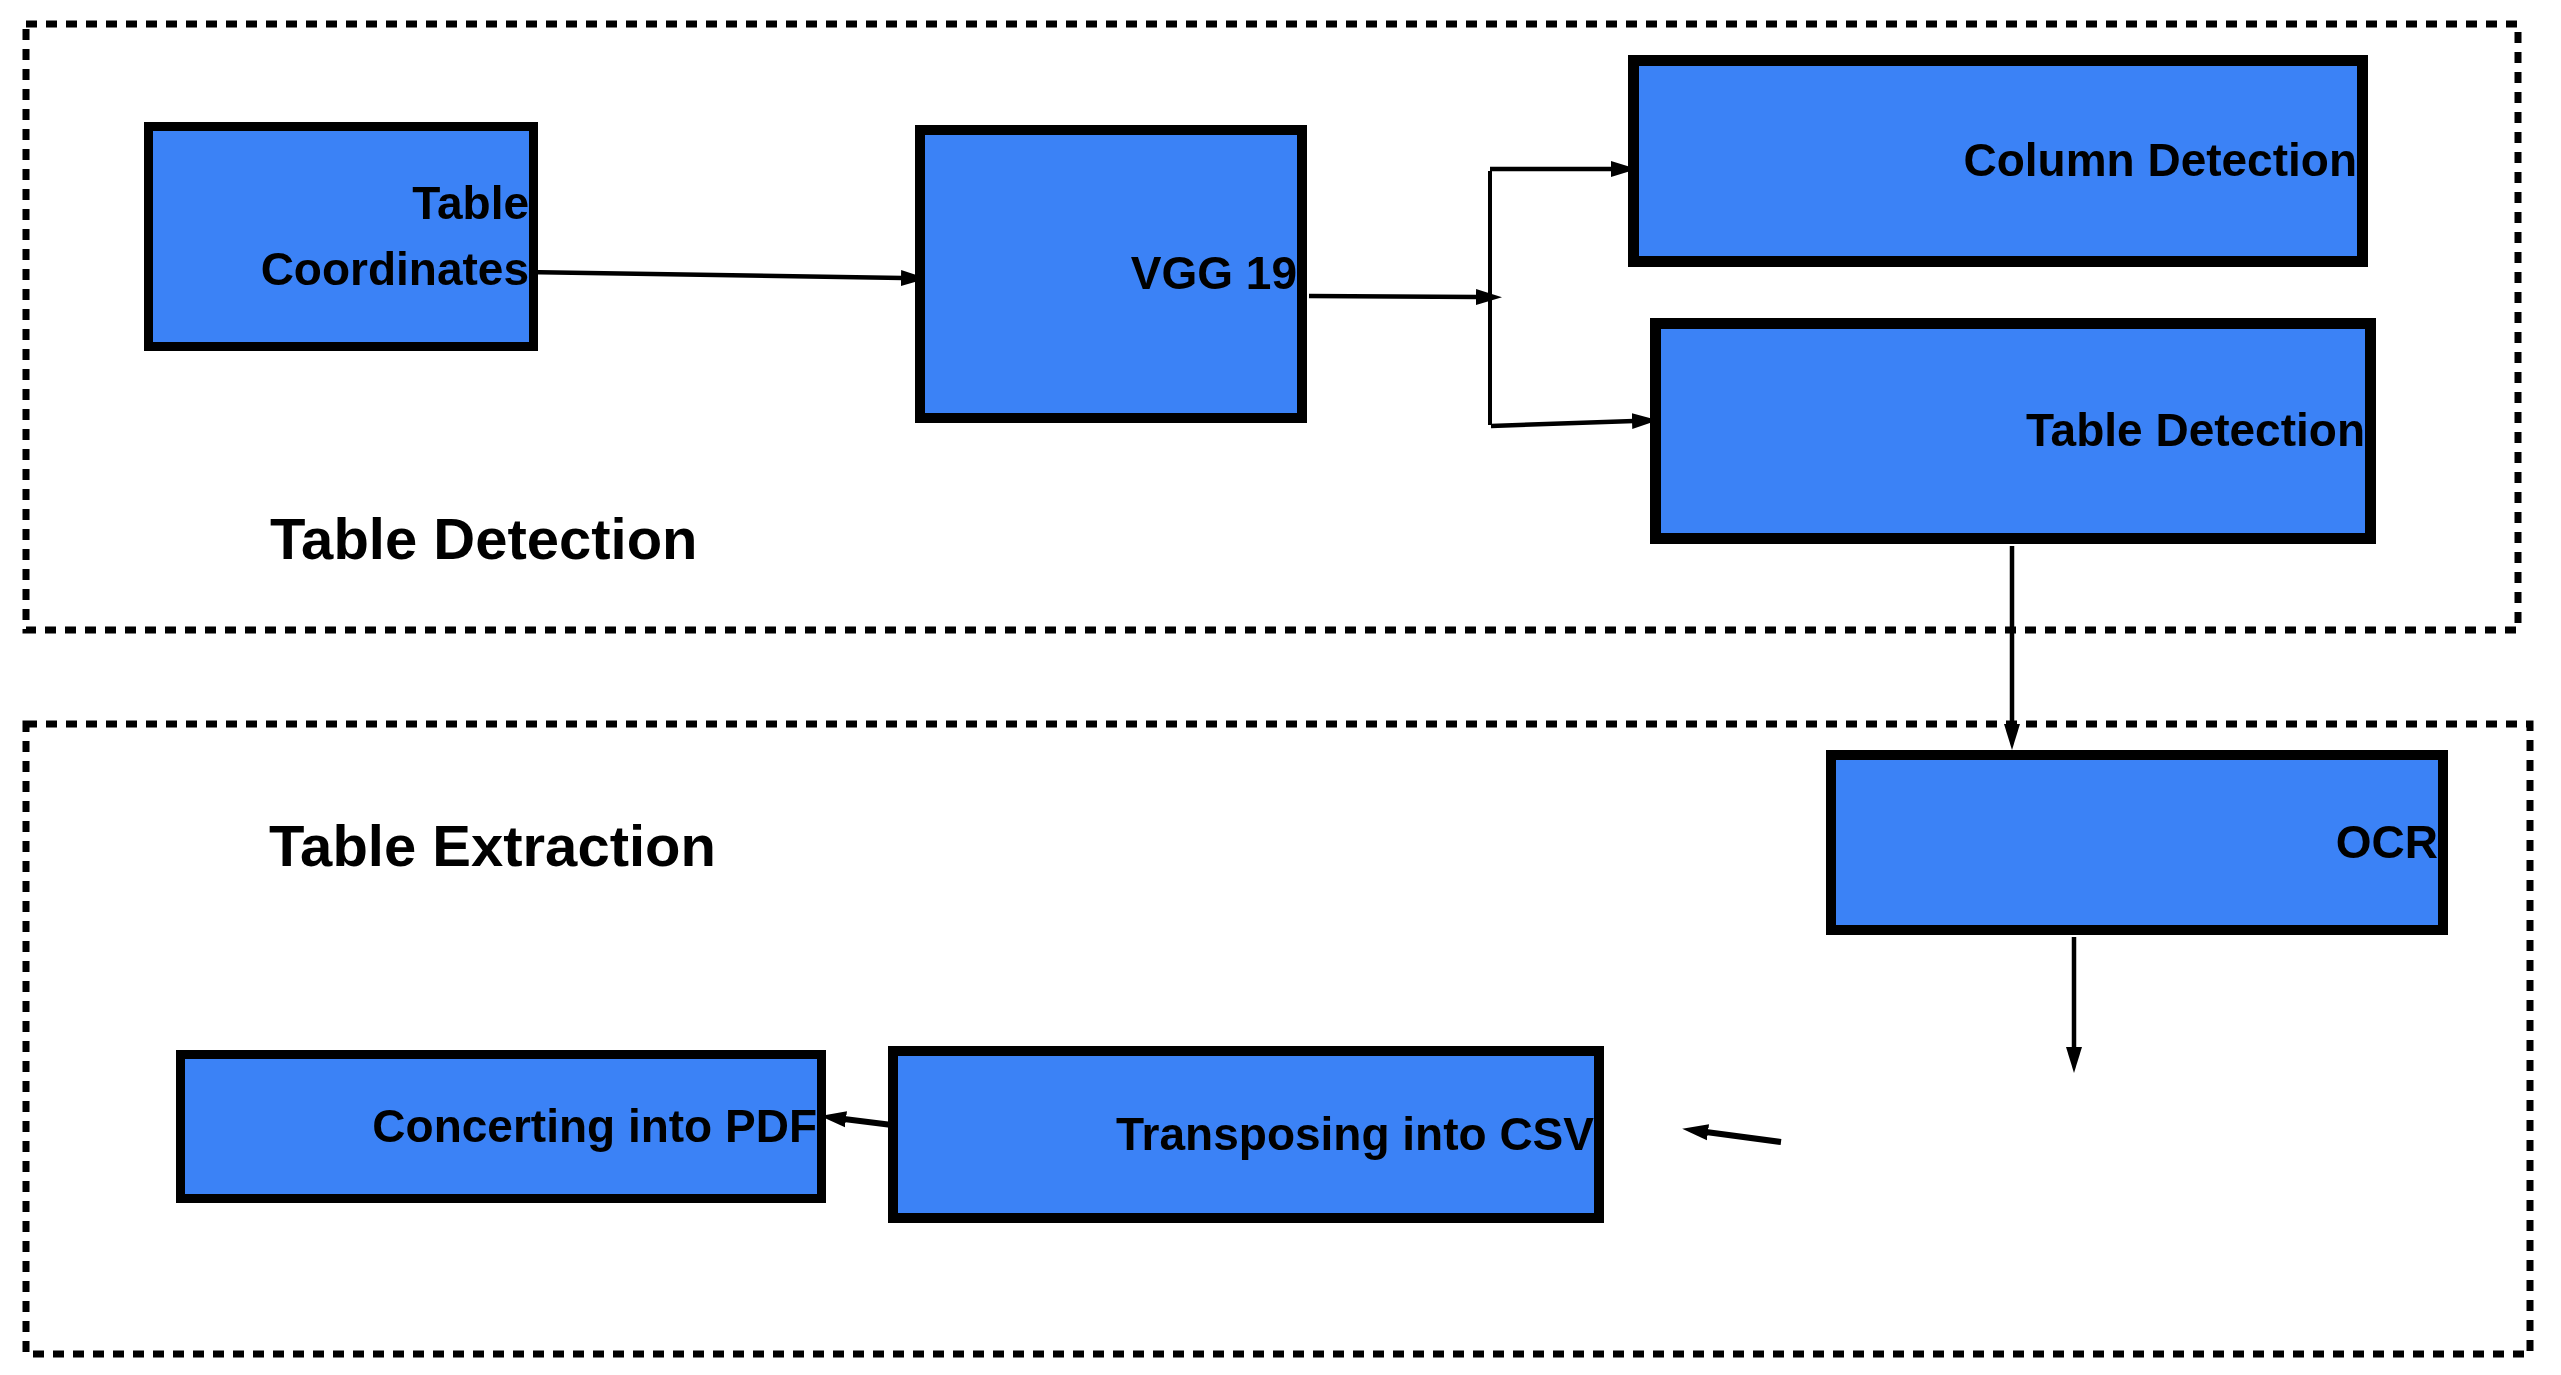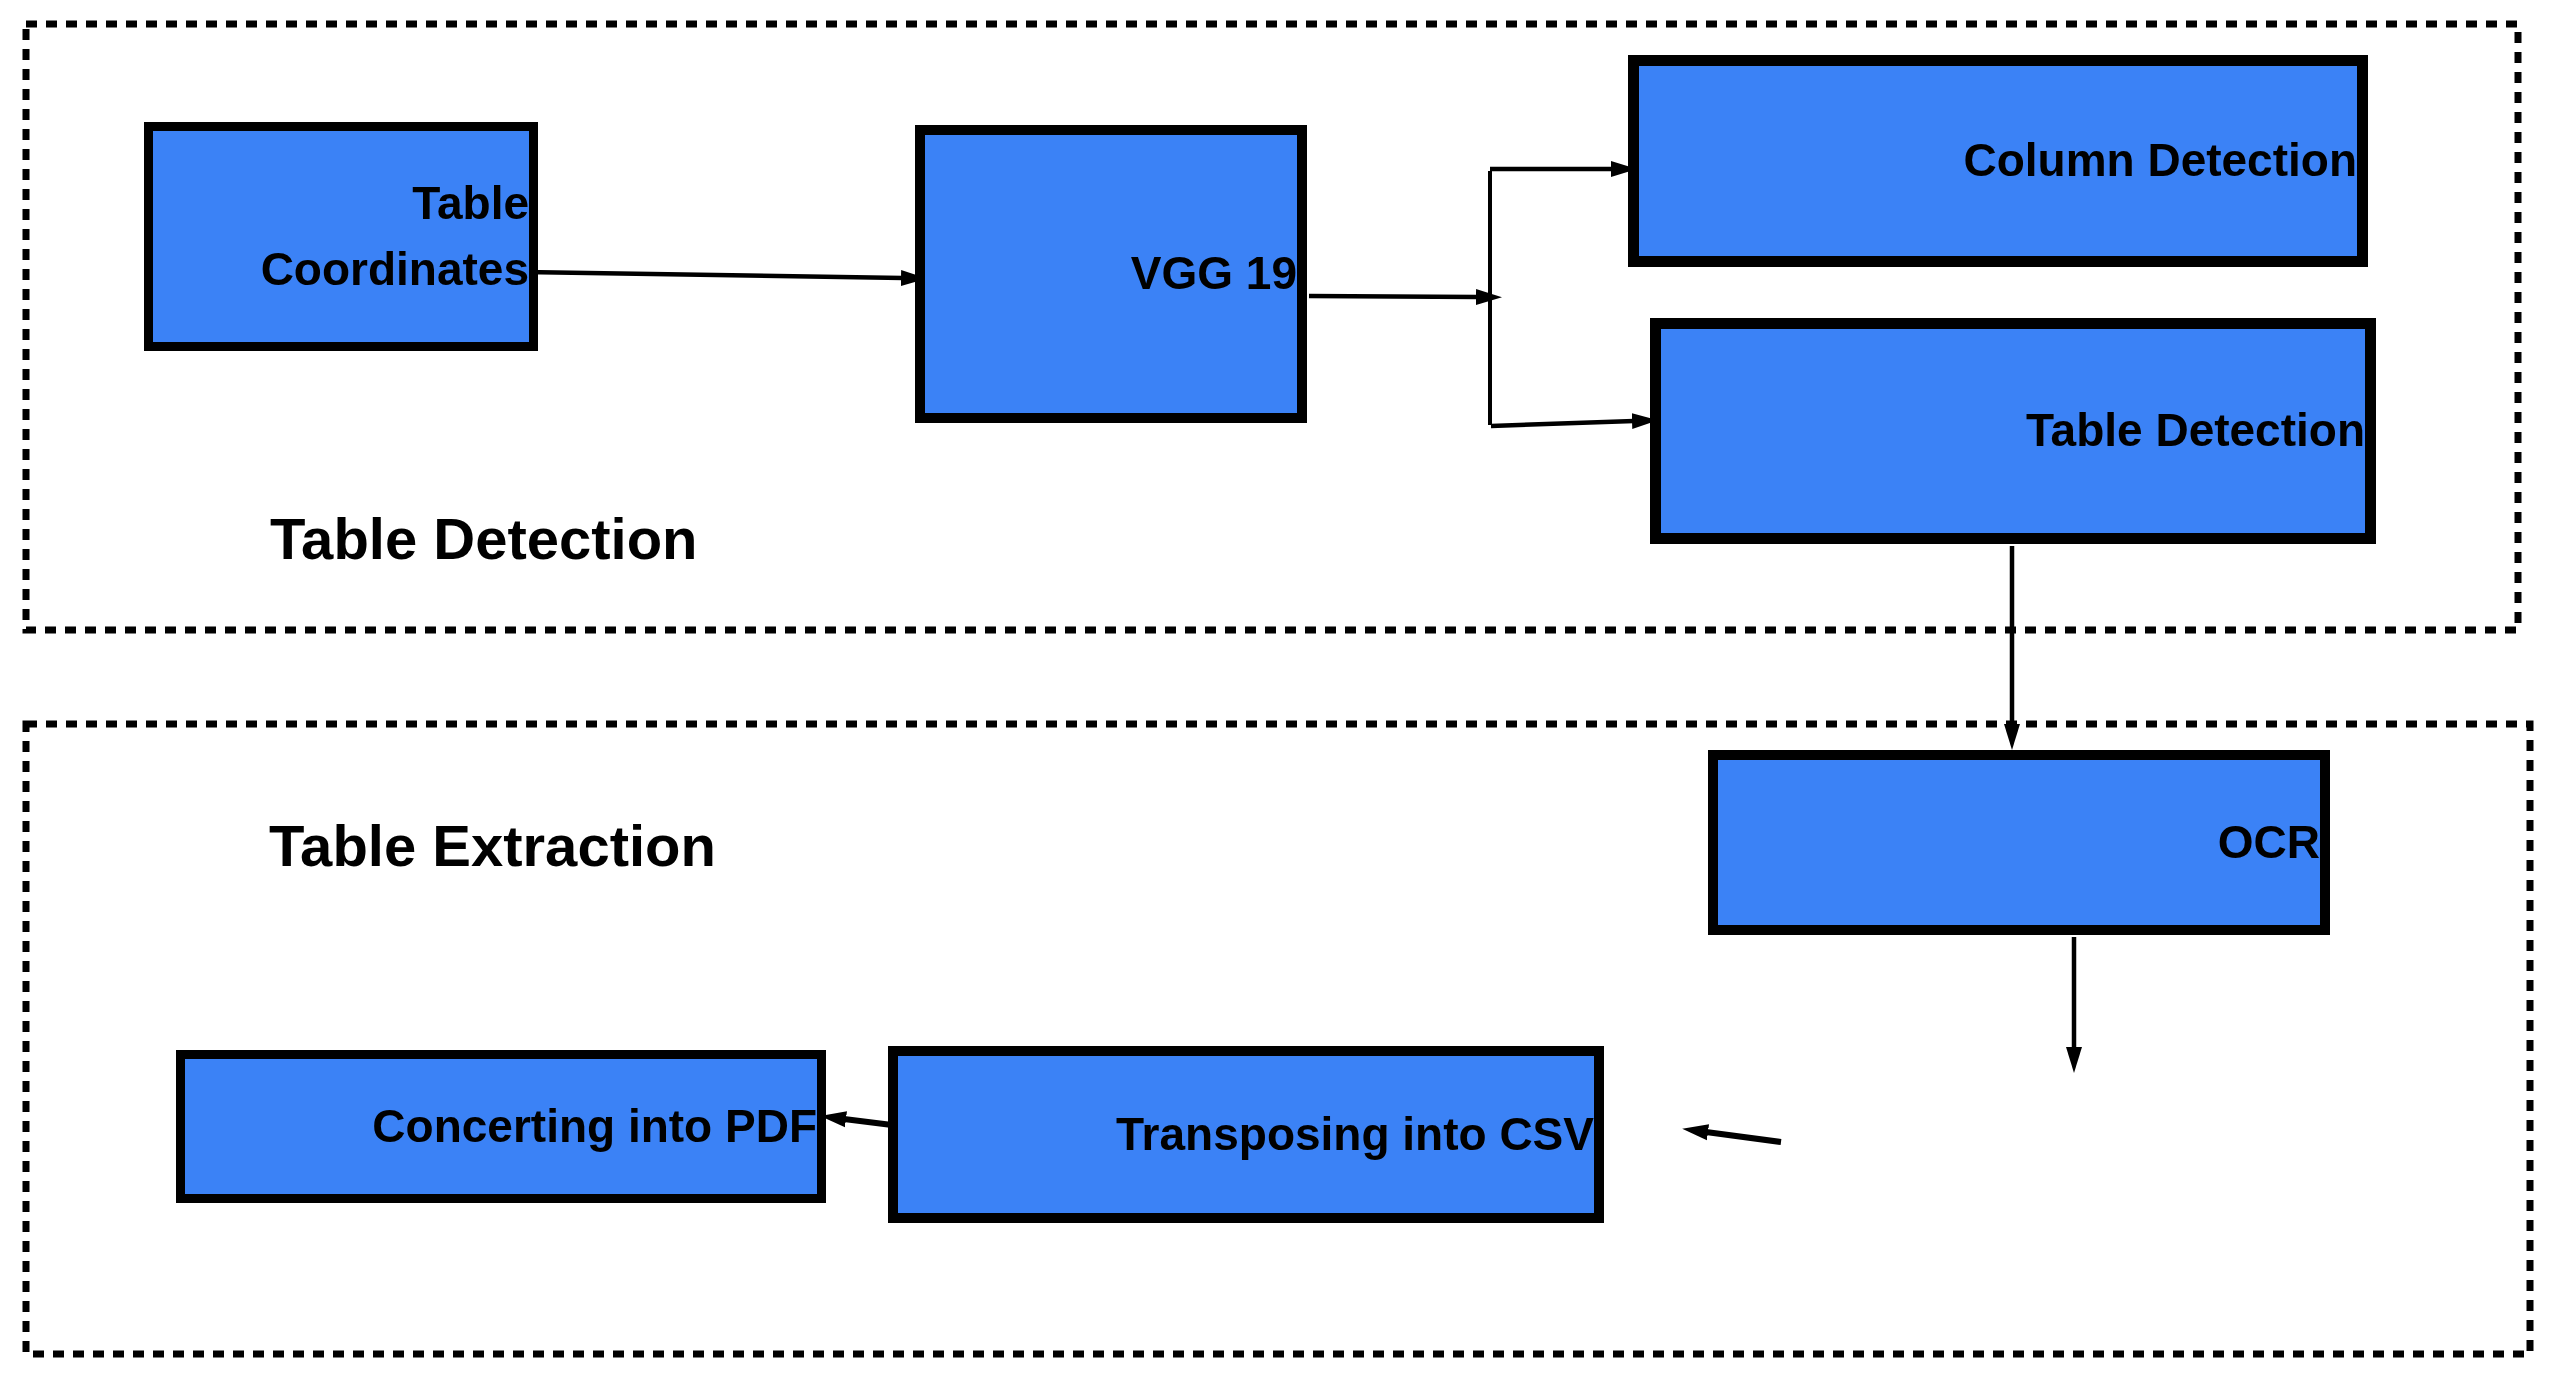--- a/index.html
+++ b/index.html
@@ -44,21 +44,21 @@
     font-weight: bold;
     font-size: 58px;
     color: #000000;
     white-space: nowrap;
   }
   
   #n-table-coordinates { left: 144px;  top: 122px;  width: 394px; height: 229px; }
   #n-vgg19             { left: 915px;  top: 125px;  width: 392px; height: 298px; }
   #n-column-detection  { left: 1628px; top: 55px;   width: 740px; height: 212px; }
   #n-table-detection   { left: 1650px; top: 318px;  width: 726px; height: 226px; }
-  #n-ocr               { left: 1708px; top: 750px;  width: 622px; height: 185px; padding-left: 32px; }
+  #n-ocr               { left: 1826px; top: 750px;  width: 622px; height: 185px; padding-left: 32px; }
   #n-text-detection    { left: 1785px; top: 1065px; width: 622px; height: 145px; font-size: 44px; }
   #n-transposing       { left: 888px;  top: 1046px; width: 716px; height: 177px; }
   #n-concerting        { left: 176px;  top: 1050px; width: 650px; height: 153px; padding-left: 8px; }
   #lbl-table-detection  { left: 270px; top: 505px; }
   #lbl-table-extraction { left: 262px; top: 812px; margin-left: 7px; }
 </style>
 </head>
 <body>
 
 <div class="stage">

